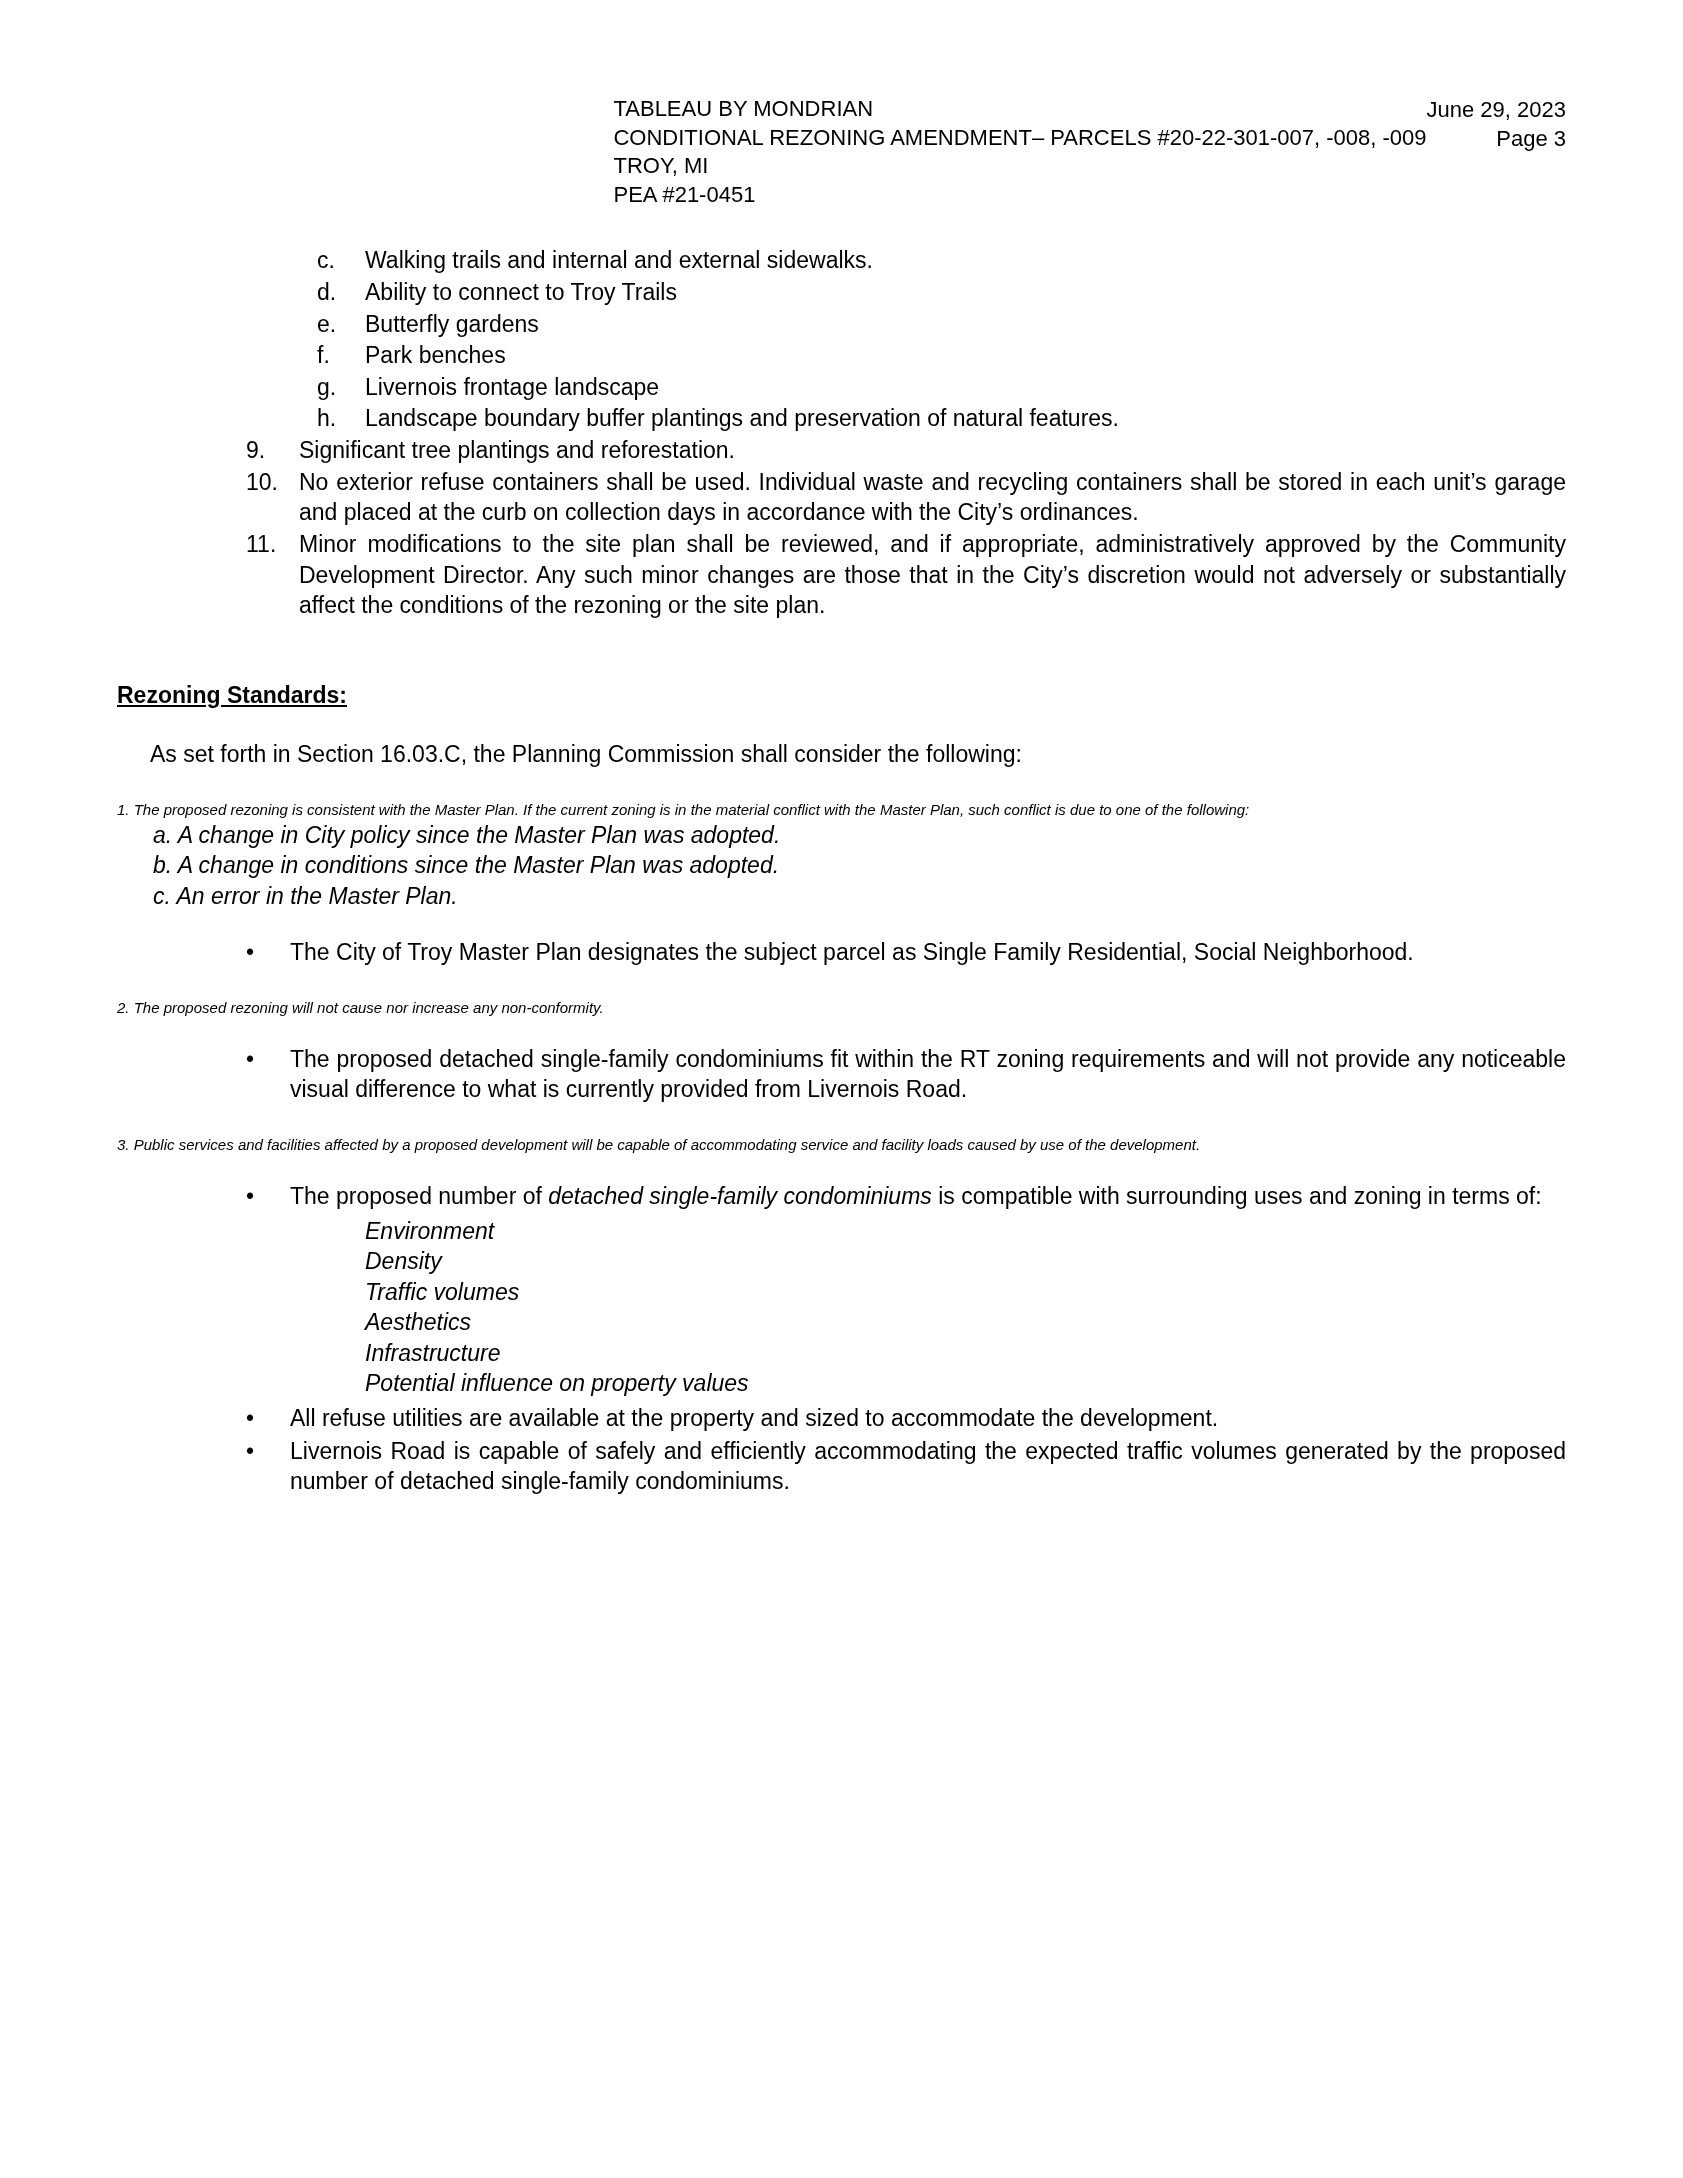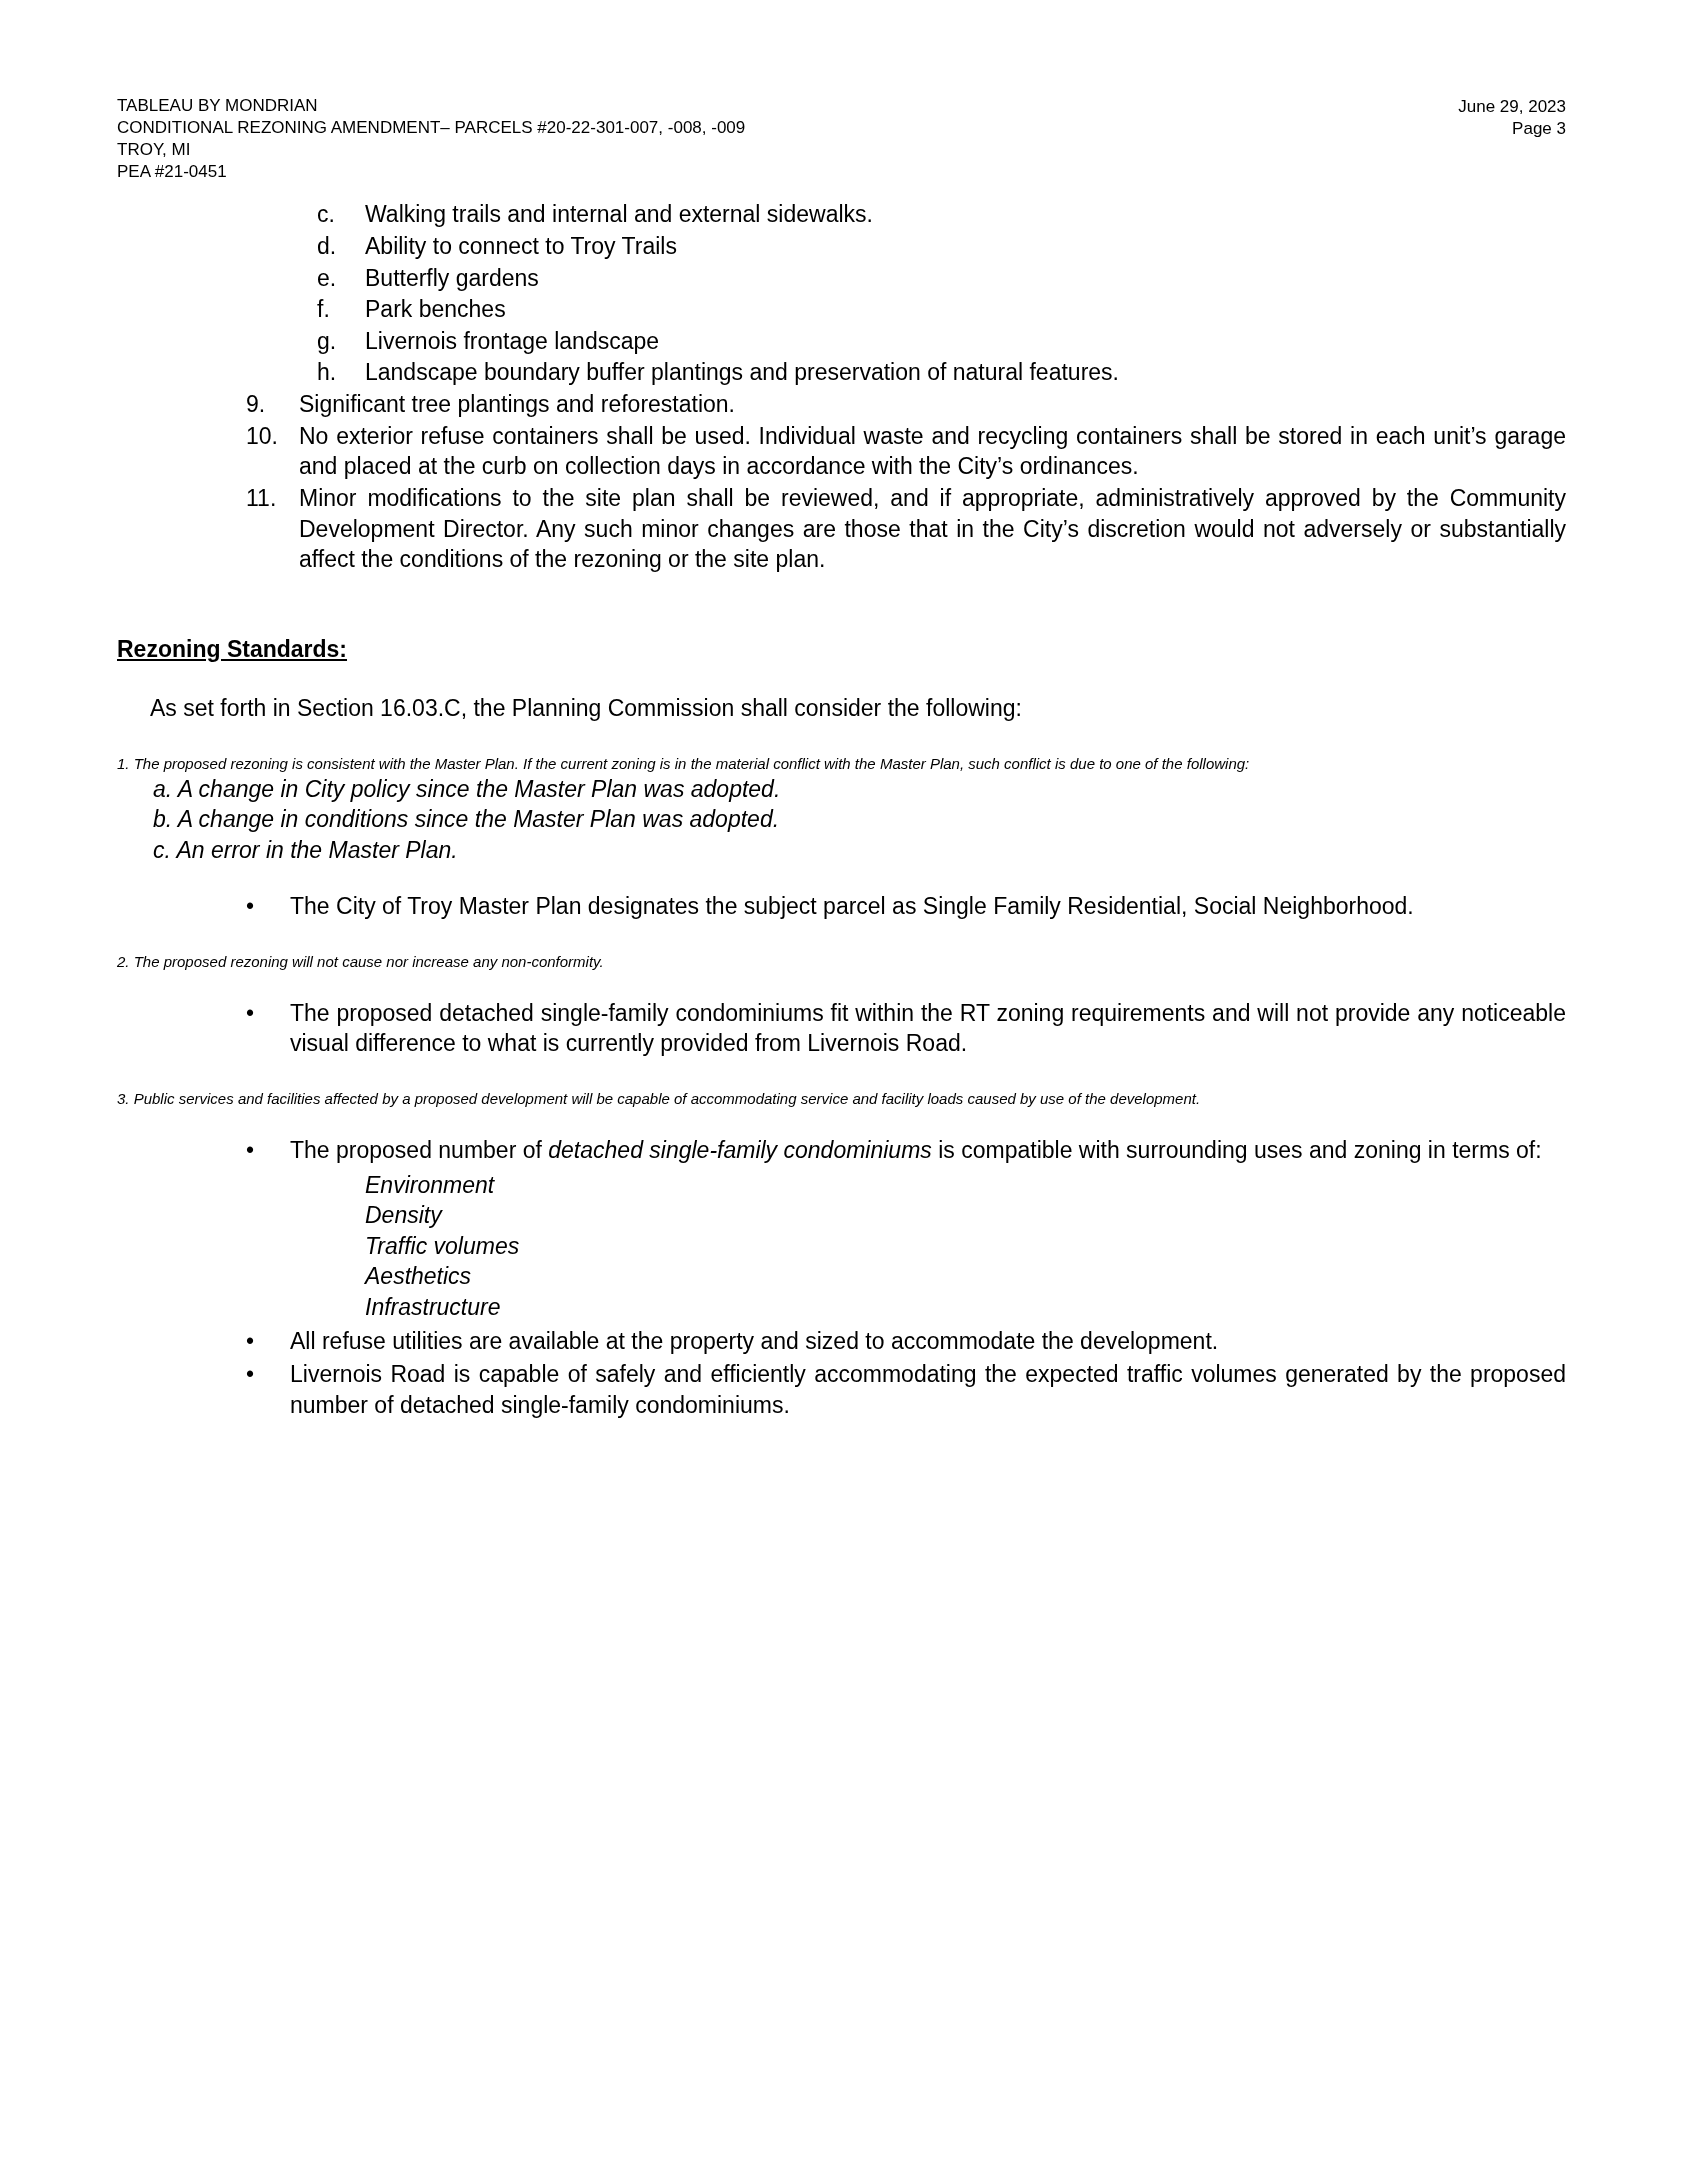--- a/index.html
+++ b/index.html
@@ -18,25 +18,25 @@
     position: relative;
     width: 1683px;
     height: 2178px;
     background: #ffffff;
     box-sizing: border-box;
     padding: 95px 117px 0 117px;
   }
   
   .header {
     display: flex;
-    justify-content: space-between;
+    justify-content: flex-end;
     align-items: flex-start;
-    font-size: 17px;
+    font-size: 22px;
     line-height: 1.30;
-    margin-bottom: 16px;
+    margin-bottom: 36px;
   }
   .header-left div, .header-right div {
     white-space: pre;
   }
   .header-right {
     text-align: right;
     padding-top: 1px;
   }
   .italic { font-style: italic; }
 
@@ -243,20 +243,21 @@
       </span>
     </li>
   </ul>
 
   <ul class="plainlist">
     <li>Environment</li>
     <li>Density</li>
     <li>Traffic volumes</li>
     <li>Aesthetics</li>
     <li>Infrastructure</li>
+    <li>Potential influence on property values</li>
   </ul>
 
   <ul class="bullets tight">
     <li>
       <span class="dot">•</span>
       <span class="txt">All refuse utilities are available at the property and sized to accommodate the development.</span>
     </li>
     <li>
       <span class="dot">•</span>
       <span class="txt">Livernois Road is capable of safely and efficiently accommodating the expected traffic volumes generated by the proposed number of detached single-family condominiums.</span>

